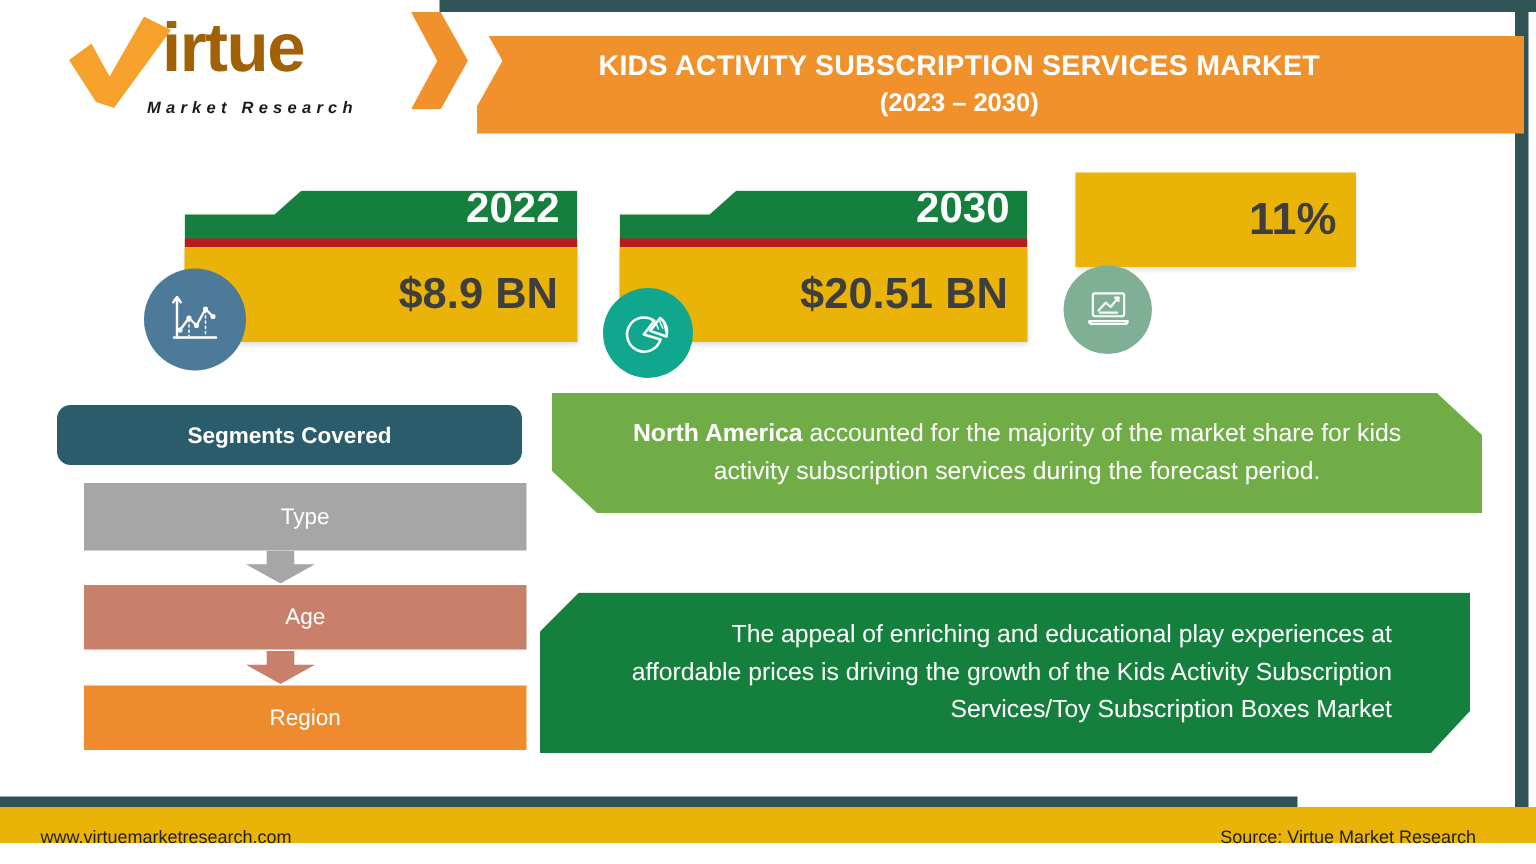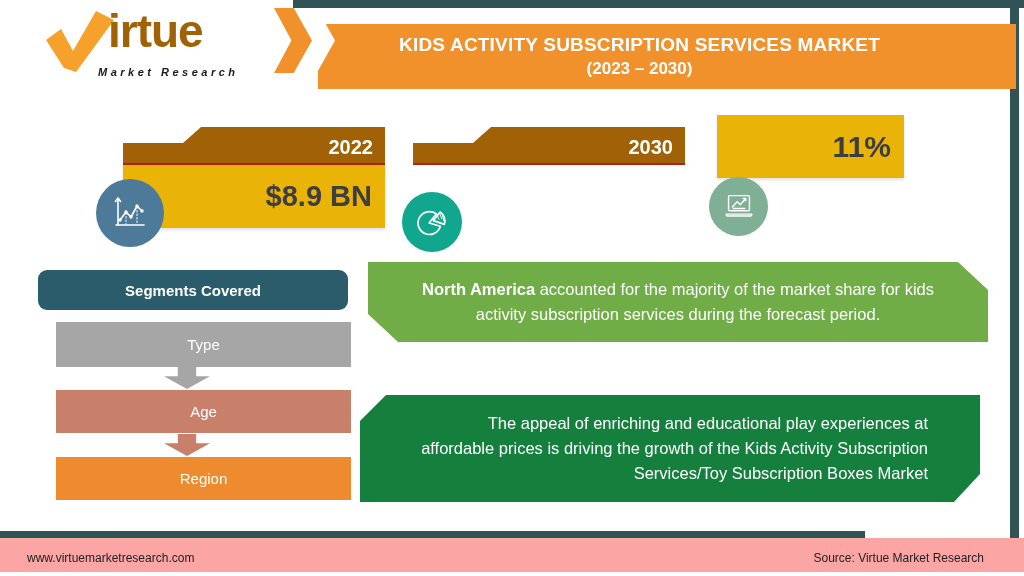--- a/index.html
+++ b/index.html
@@ -3,21 +3,21 @@
 <meta charset="utf-8">
 <style>
   html,body{margin:0;padding:0;background:#fff;}
   .stage{position:relative;width:1024px;height:576px;background:#fff;overflow:hidden;
          font-family:"Liberation Sans",sans-serif;}
 
   
   .top-strip{position:absolute;left:293px;top:0;width:731px;height:8px;background:#305456;}
   .right-border{position:absolute;left:1010px;top:0;width:9px;height:538px;background:#305456;}
   .bottom-line{position:absolute;left:0;top:531px;width:865px;height:7px;background:#305456;}
-  .footer{position:absolute;left:0;top:538px;width:1024px;height:34px;background:#fca5a5;}
+  .footer{position:absolute;left:0;top:538px;width:1024px;height:24px;background:#eab308;}
   .footer-site{position:absolute;left:27px;top:13px;font-size:12px;color:#222;}
   .footer-source{position:absolute;right:40px;top:13px;font-size:12px;color:#222;}
 
   
   .logo{position:absolute;left:36px;top:6px;width:230px;height:78px;}
   .logo-row{display:flex;align-items:flex-start;}
   .logo-check{margin-top:2px;}
   .logo-word{font-size:46px;font-weight:bold;color:#a16207;letter-spacing:-1px;margin-left:-14px;line-height:1.1;}
   .logo-sub{font-size:11px;font-weight:bold;color:#1a1a1a;letter-spacing:3.5px;margin:-8px 0 0 62px;font-style:italic;}
 
@@ -27,24 +27,24 @@
   .chevron-orange{left:274px;background:#F0912C;z-index:3;}
   .chevron-white{left:297px;background:#fff;z-index:2;}
   .banner{position:absolute;left:318px;top:8px;width:698px;height:65px;background:#F0912C;z-index:1;
     display:flex;flex-direction:column;justify-content:center;align-items:center;
     padding-right:55px;box-sizing:border-box;margin-top:16px;}
   .banner-line1{font-size:19px;font-weight:bold;color:#fff;letter-spacing:.2px;}
   .banner-line2{font-size:17px;font-weight:bold;color:#fff;margin-top:3px;}
 
   
   .card{position:absolute;}
-  .card-tab{height:38px;background:#a16207;display:flex;align-items:flex-end;justify-content:flex-end;
-    padding:0 12px 4px 0;box-sizing:border-box;font-size:20px;font-weight:bold;color:#fff;
+  .card-tab{height:38px;background:#15803d;display:flex;align-items:flex-end;justify-content:flex-end;
+    padding:0 12px 4px 0;box-sizing:border-box;font-size:28px;font-weight:bold;color:#fff;
     clip-path:polygon(0 16px,60px 16px,78px 0,100% 0,100% 100%,0 100%);
-    border-bottom:2px solid #b91c1c;}
+    border-bottom:6px solid #b91c1c;}
   .card-tab.small{clip-path:polygon(0 15px,42px 15px,58px 0,100% 0,100% 100%,0 100%);
     background:linear-gradient(#AABEE5,#8FAADC);border-bottom:2px solid #7E99CE;font-size:22px;}
   .card-body{height:63px;background:#eab308;display:flex;align-items:center;justify-content:flex-end;
     padding-right:13px;box-sizing:border-box;font-size:29px;font-weight:bold;color:#3E3E3E;
     box-shadow:0 2px 3px rgba(0,0,0,.12);}
   .stat-circle{position:absolute;border-radius:50%;display:flex;align-items:center;justify-content:center;z-index:4;}
   .c1{left:96px;top:179px;width:68px;height:68px;background:#4D7A99;}
   .c2{left:402px;top:192px;width:60px;height:60px;background:#10A78E;}
   .c3{left:709px;top:177px;width:59px;height:59px;background:#7FAF95;}
 
@@ -115,20 +115,21 @@
           <circle cx="16" cy="19" r="1.7"></circle>
         <circle cx="21" cy="24" r="1.7"></circle>
           <circle cx="27" cy="13" r="1.7"></circle>
           <circle cx="32" cy="18" r="1.7"></circle>
       </g>
     </svg>
   </div>
 
   <div class="card" style="left:413px;top:127px;width:272px;">
     <div class="card-tab">2030</div>
+    <div class="card-body">$20.51 BN</div>
   </div>
   <div class="stat-circle c2">
     <svg width="38" height="38" viewBox="0 0 40 40">
       <g stroke="#fff" fill="none" stroke-width="1.8" stroke-linecap="round" stroke-linejoin="round">
         <path d="M24.5 11.5 A12 12 0 1 0 28.8 24.5 L17 21 Z"></path>
         <path d="M28.5 9.5 A12 12 0 0 1 33 22.5 L21.5 18.5 Z"></path>
       </g>
       <g stroke="#fff" stroke-width="1">
         <line x1="28" y1="11" x2="30.5" y2="17"></line>
         <line x1="31" y1="12.5" x2="32.6" y2="19.5"></line>

